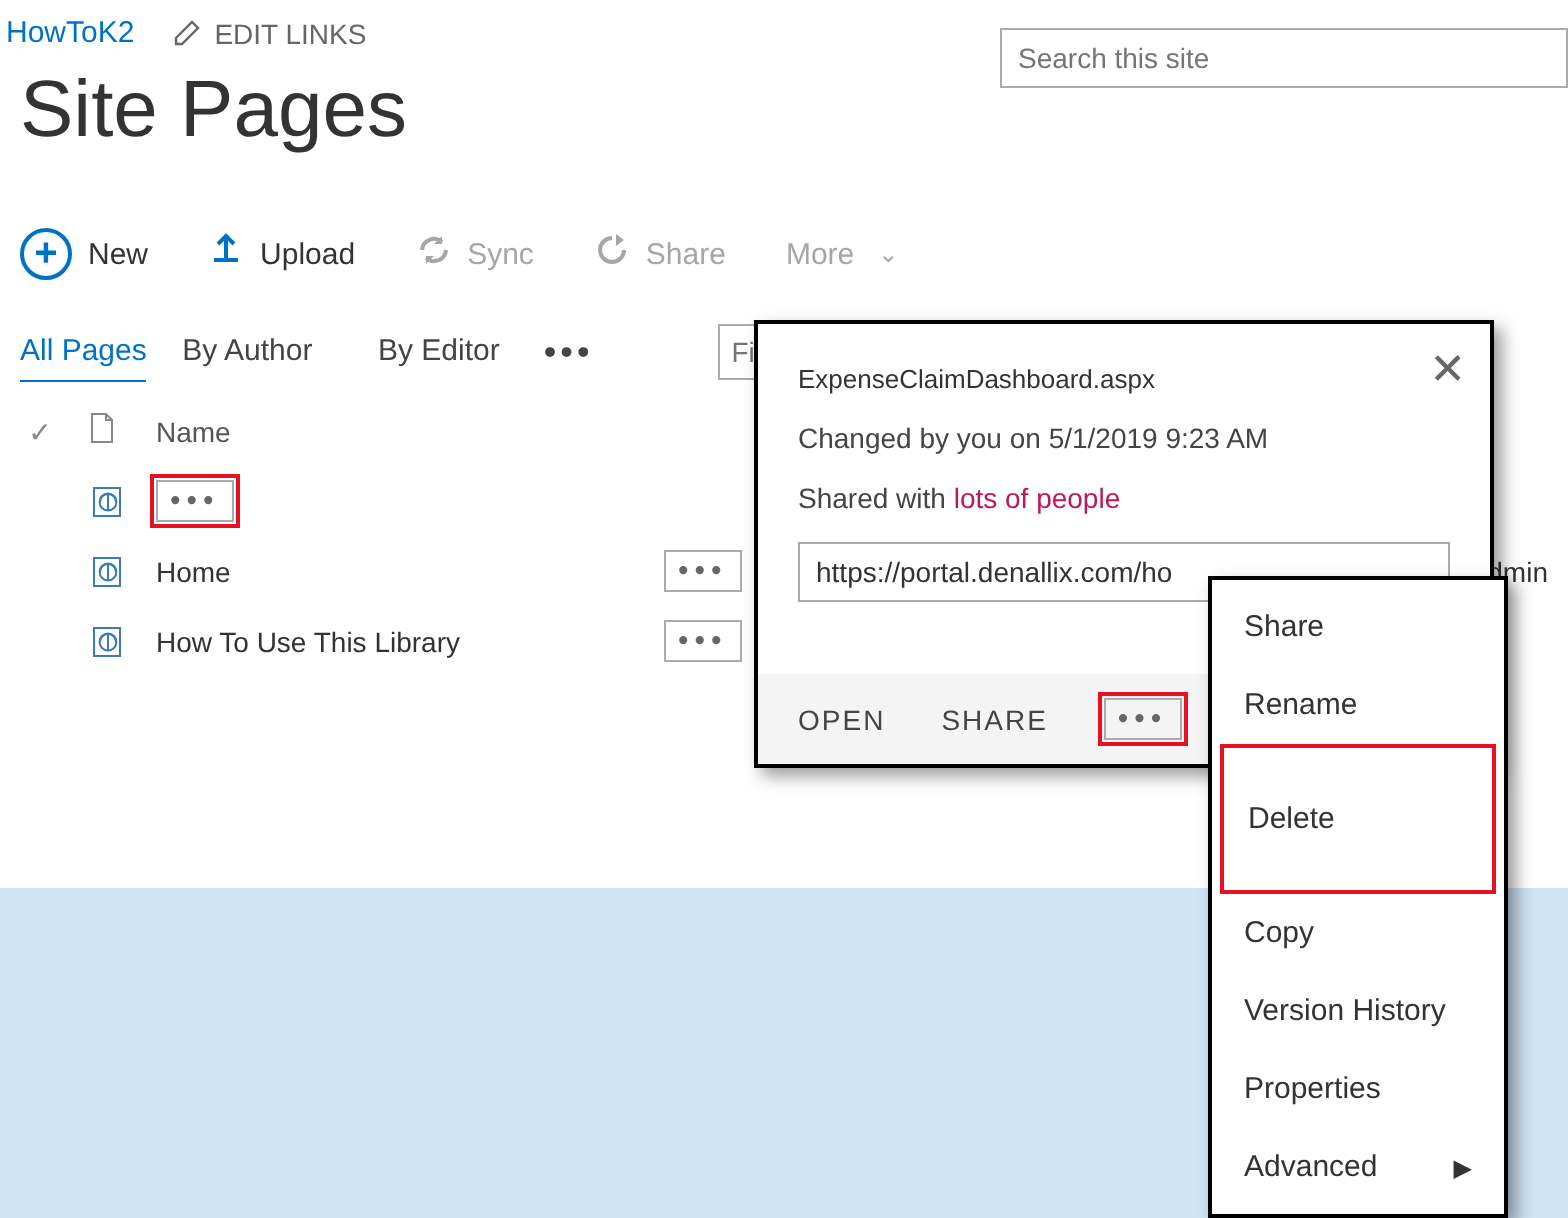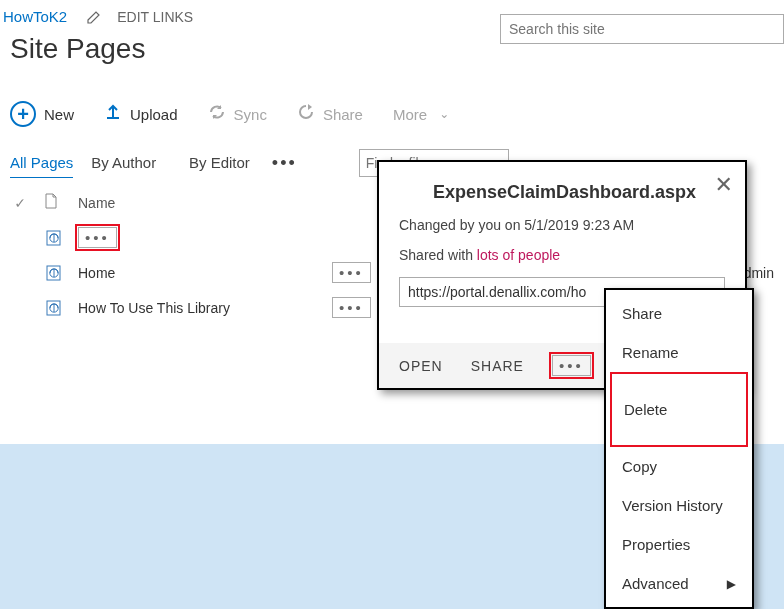--- a/index.html
+++ b/index.html
@@ -1,21 +1,21 @@
 <!DOCTYPE html>
 <html><head>
   <meta charset="utf-8">
   <style>
     * { margin: 0; padding: 0; box-sizing: border-box; font-family: "Segoe UI", Arial, sans-serif; }
     body { background: #fff; width: 784px; height: 609px; position: relative; overflow: hidden; }
     .top-nav { display: flex; align-items: center; padding: 8px 10px 4px 3px; gap: 20px; }
     .breadcrumb-link { color: #0072C6; font-size: 15px; cursor: pointer; }
-    .edit-links { display: flex; align-items: center; gap: 16px; color: #666; font-size: 14px; cursor: pointer; }
+    .edit-links { display: flex; align-items: flex-start; gap: 6px; color: #666; font-size: 14px; cursor: pointer; }
     .search-box { position: absolute; right: 0; top: 14px; width: 284px; height: 30px; border: 1px solid #ababab; padding: 4px 8px; font-size: 14px; color: #666; }
-    .page-title { font-size: 28px; font-weight: 200; color: #333; padding: 4px 10px 10px 10px; }
+    .page-title { font-size: 40px; font-weight: 200; color: #333; padding: 4px 10px 10px 10px; }
     .toolbar { display: flex; align-items: center; gap: 30px; padding: 26px 10px 12px 10px; }
     .tb-item { display: flex; align-items: center; gap: 8px; font-size: 15px; color: #333; cursor: pointer; }
     .tb-item.muted { color: #a6a6a6; }
     .plus-circle { width: 26px; height: 26px; border: 2.5px solid #0072C6; border-radius: 50%; display: flex; align-items: center; justify-content: center; color: #0072C6; font-size: 20px; font-weight: bold; line-height: 1; }
     .upload-icon { color: #0072C6; font-size: 20px; font-weight: bold; }
     .sync-icon, .share-icon { color: #a6a6a6; font-size: 18px; }
     .more-caret { margin-left: 4px; font-size: 12px; }
     .views { display: flex; align-items: center; gap: 22px; padding: 10px 10px 0 10px; }
     .view-tab { font-size: 15px; color: #444; cursor: pointer; padding-bottom: 6px; }
     .view-tab.active { color: #0072C6; border-bottom: 1px solid #0072C6; }
@@ -41,21 +41,21 @@
       position: absolute;
       left: 377px; top: 160px;
       width: 370px;
       background: #fff;
       border: 2px solid #000;
       box-shadow: 4px 4px 8px rgba(0,0,0,0.4);
       padding: 20px 20px 0 20px;
       z-index: 100;
     }
     .callout-close { position: absolute; right: 12px; top: 10px; font-size: 22px; color: #666; cursor: pointer; font-weight: 300; }
-    .callout-title { font-size: 18px; font-weight: 700; color: #333; margin-bottom: 14px; margin-left: 34px; }
+    .callout-title { font-size: 13px; font-weight: 400; color: #333; margin-bottom: 14px; }
     .callout-text { font-size: 14px; color: #444; margin-bottom: 14px; }
     .callout-link { color: #be185d; cursor: pointer; }
     .callout-url { width: 100%; border: 1px solid #ababab; padding: 6px 8px; font-size: 14px; color: #333; margin-bottom: 36px; }
     .callout-footer { background: #f4f4f4; margin: 0 -20px; padding: 12px 20px; display: flex; align-items: center; gap: 28px; }
     .callout-footer-btn { font-size: 14px; color: #444; letter-spacing: 1px; cursor: pointer; }
 
     .context-menu {
       position: absolute;
       left: 604px; top: 288px;
       width: 150px;

